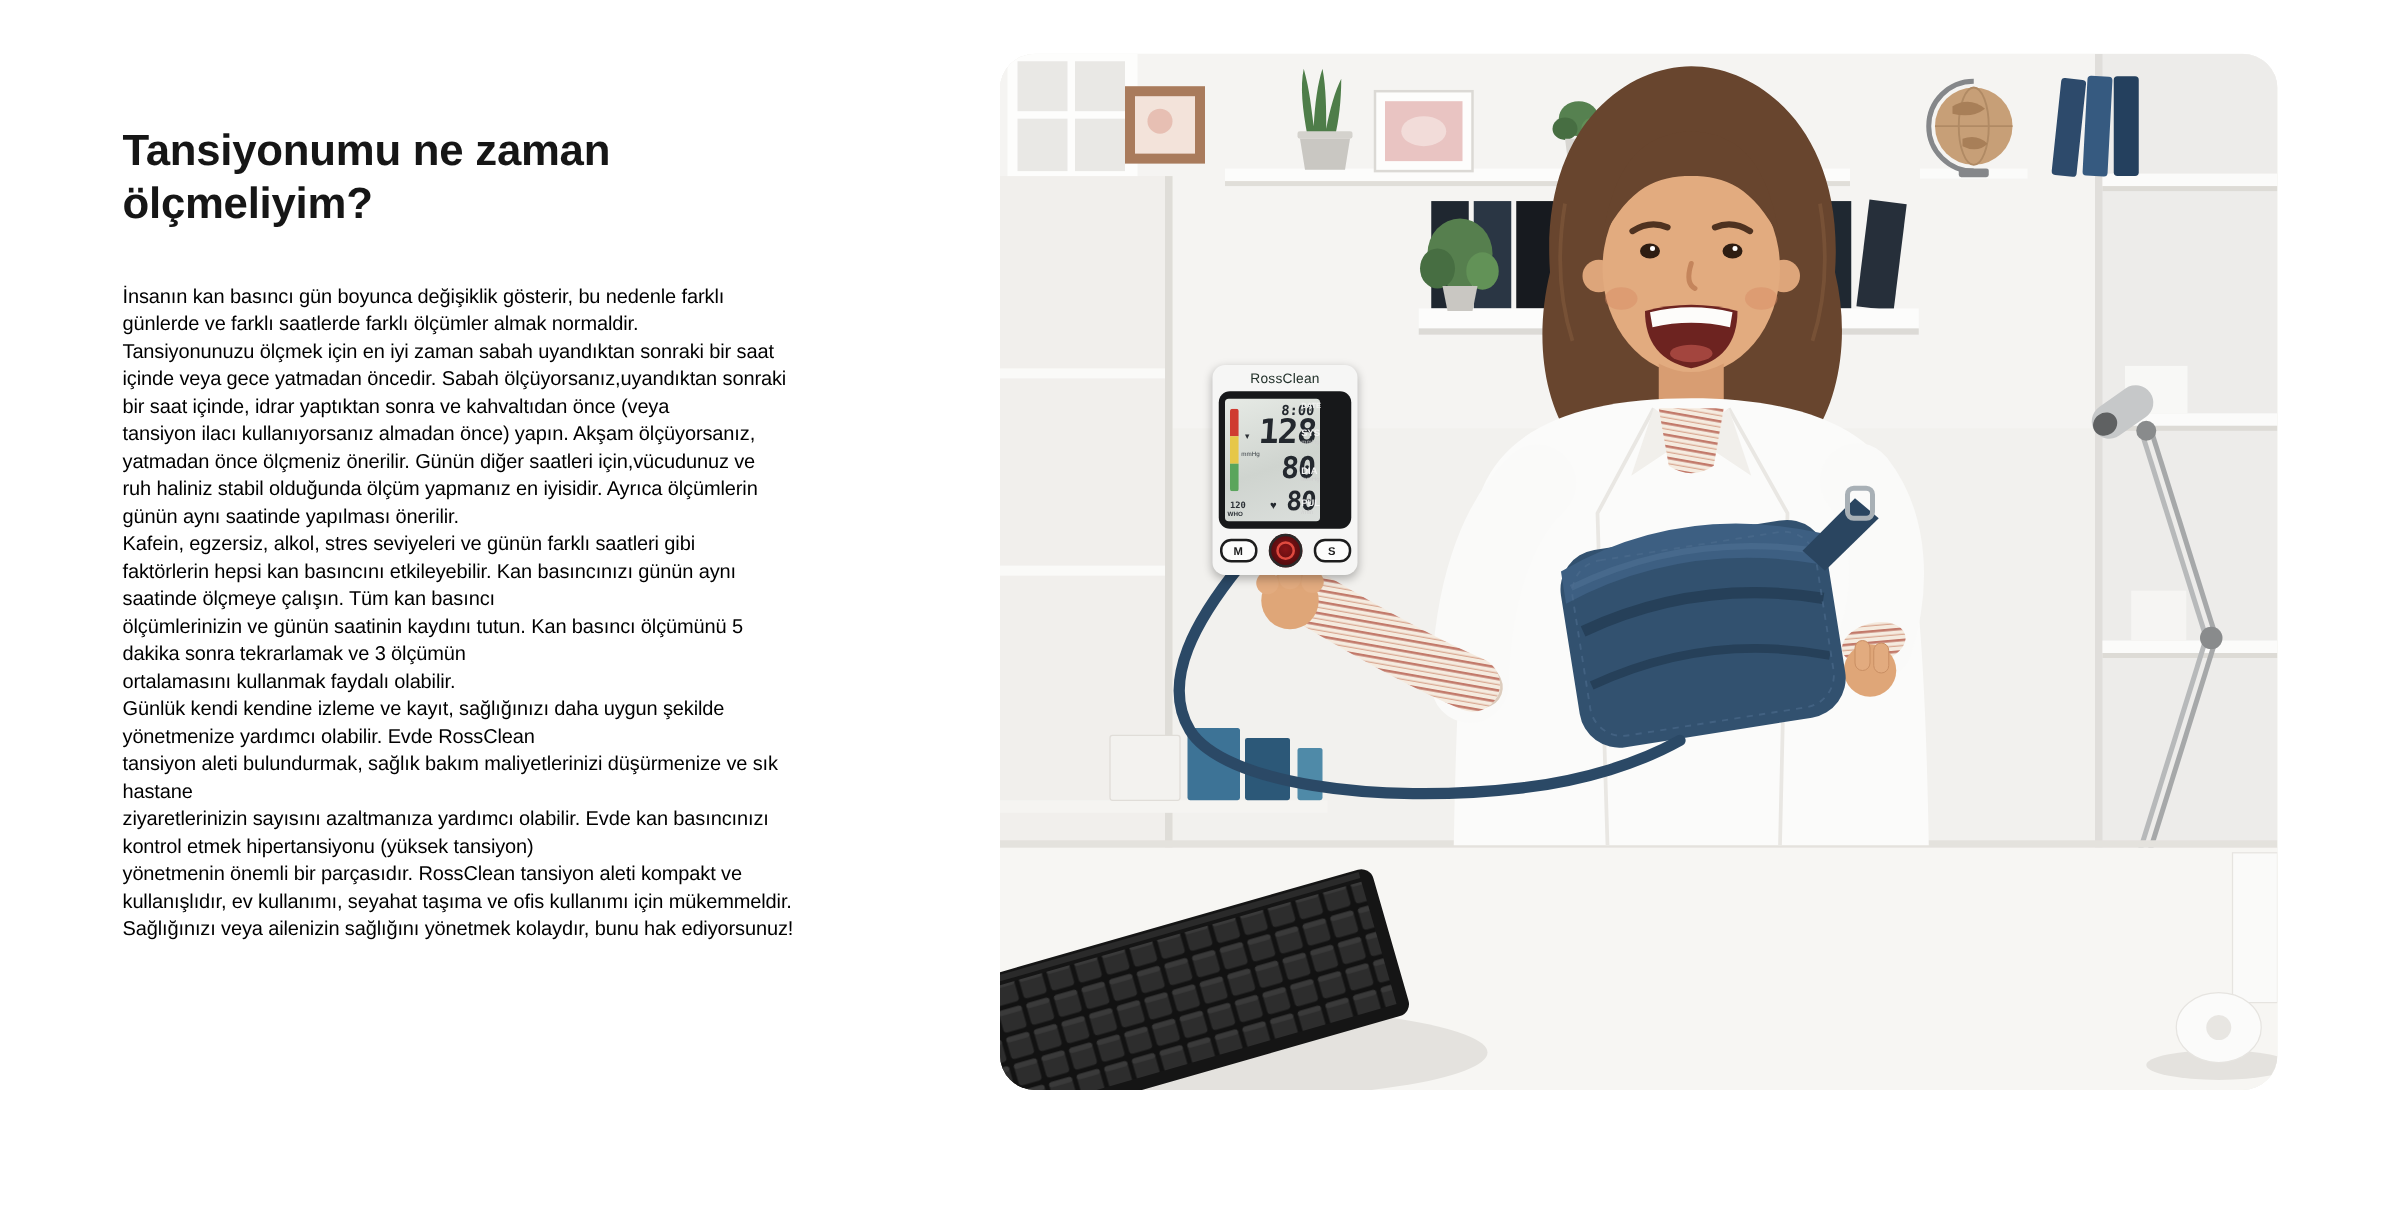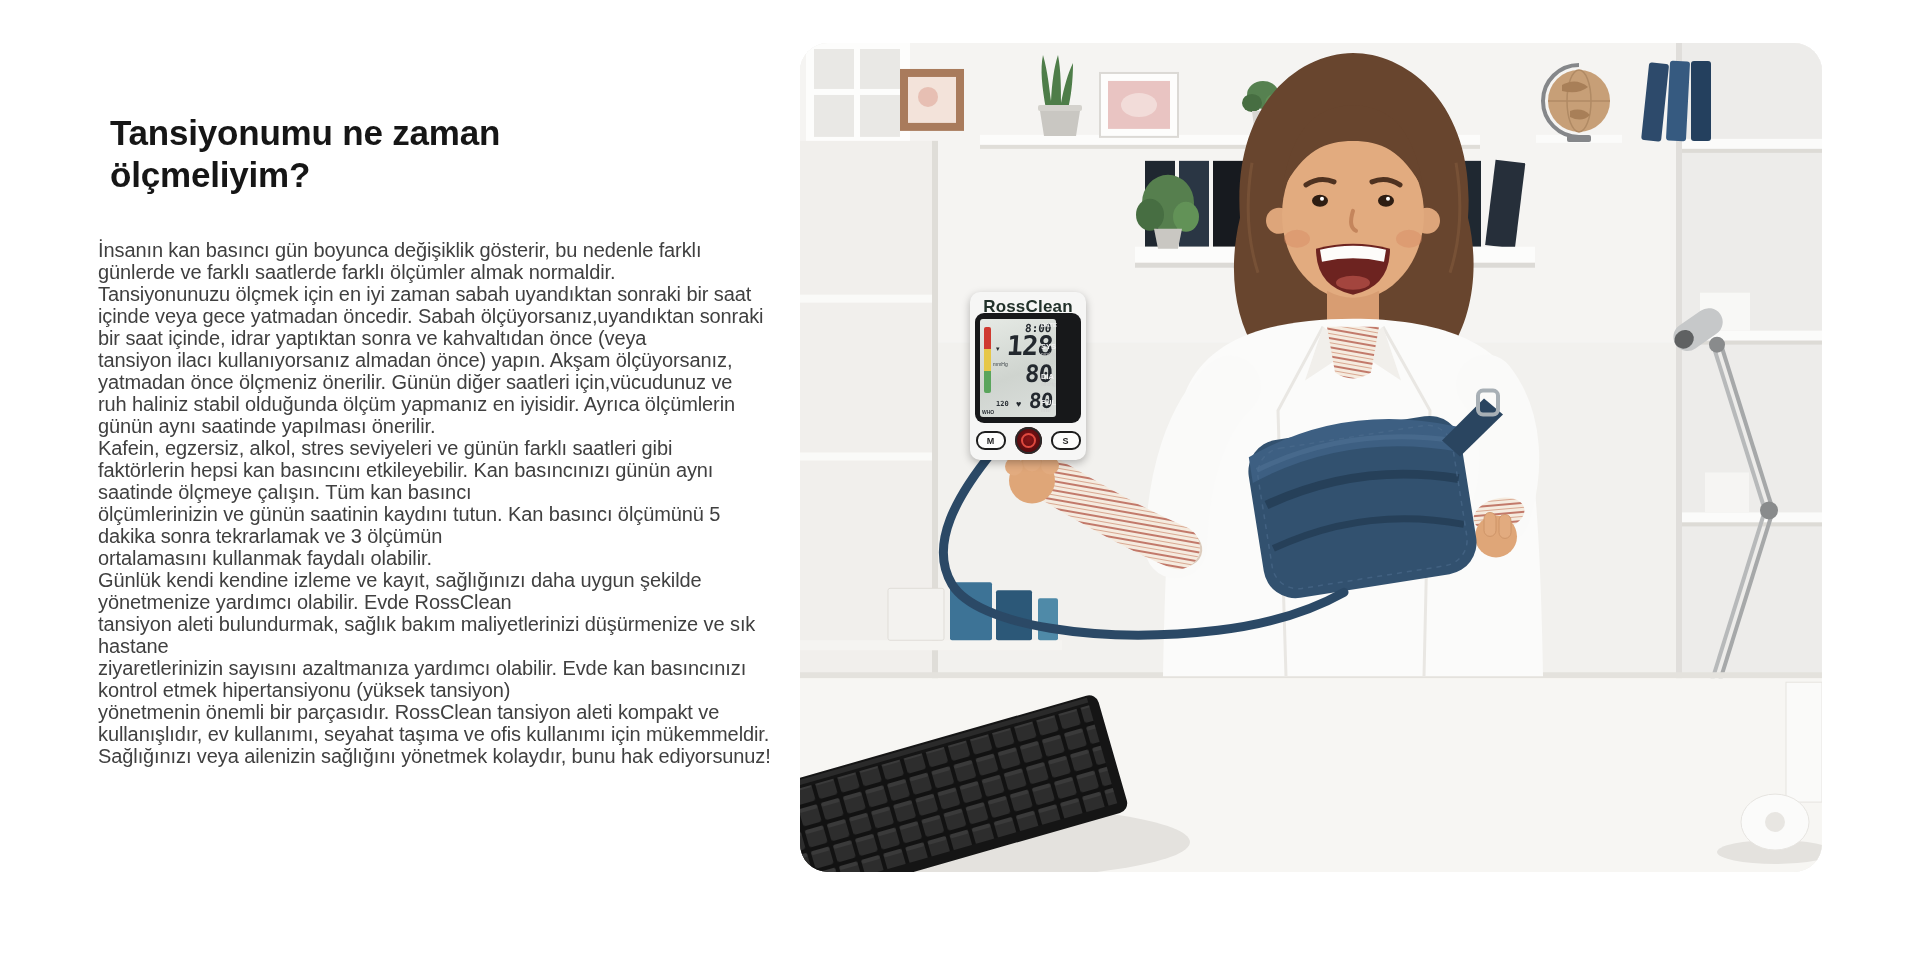--- a/index.html
+++ b/index.html
@@ -3,53 +3,53 @@
 <meta charset="utf-8">
 <style>
   html,body{margin:0;padding:0;}
   body{
     width:1920px;height:967px;position:relative;overflow:hidden;
     background:#ffffff;font-family:"Liberation Sans",sans-serif;
   }
   
   .copy{position:absolute;left:98px;top:100px;width:690px;}
   .heading{
-    margin:12px;font-size:35px;line-height:42px;font-weight:600;color:#161616;
+    margin:0;font-size:35px;line-height:42px;font-weight:600;color:#161616;
     white-space:pre-line;letter-spacing:-0.2px;
   }
   .bodytext{
-    margin:43px 0 0 0;font-size:20px;line-height:22px;color:#404040;
+    margin:43px 0 0 0;font-size:16px;line-height:22px;color:#000000;
     white-space:pre-line;letter-spacing:-0.1px;
   }
   
   .photo{
     position:absolute;left:800px;top:43px;width:1022px;height:829px;margin:0;
     border-radius:28px;overflow:hidden;background:#f2f1ee;
   }
   .photo svg{position:absolute;inset:0;width:100%;height:100%;display:block;}
   
   .bp-device{
     position:absolute;left:170px;top:249px;width:116px;height:168px;z-index:2;
     background:#f6f6f5;border-radius:10px;box-shadow:0 3px 8px rgba(0,0,0,.28);
   }
   .bp-brand{
-    text-align:center;font-size:17px;font-weight:bold;color:#22312a;
+    text-align:center;font-size:11px;font-weight:normal;color:#22312a;
     padding-top:5px;letter-spacing:.2px;
   }
   .bp-panel{position:absolute;left:5px;right:5px;top:21px;height:110px;background:#17181a;border-radius:9px;}
   .bp-lcd{
     position:absolute;left:5px;top:6px;width:76px;height:98px;border-radius:3px;
     background:linear-gradient(160deg,#e6eae5 0%,#cfd4cf 55%,#dbdfdc 100%);
   }
   .lcd-digit{font-family:"DejaVu Sans Mono",monospace;font-weight:bold;color:#23282e;transform:skewX(-4deg);}
   .lcd-time{position:absolute;top:3px;right:5px;font-size:11px;}
   .lcd-sys{position:absolute;top:11px;right:3px;font-size:27px;letter-spacing:-1px;}
   .lcd-dia{position:absolute;top:41px;right:4px;font-size:24px;letter-spacing:-1px;}
   .lcd-pul{position:absolute;top:70px;right:4px;font-size:21px;letter-spacing:-1px;}
-  .lcd-scale{position:absolute;left:16px;bottom:9px;font-size:7px;color:#2a2f35;font-family:"DejaVu Sans Mono",monospace;font-weight:bold;}
+  .lcd-scale{position:absolute;left:4px;bottom:9px;font-size:7px;color:#2a2f35;font-family:"DejaVu Sans Mono",monospace;font-weight:bold;}
   .heart-icon{position:absolute;left:36px;bottom:8px;font-size:9px;color:#23282e;}
   .drop-icon{position:absolute;left:16px;top:26px;font-size:7px;color:#2a2f35;}
   .lcd-unit{position:absolute;left:13px;top:42px;font-size:5px;color:#3a4046;}
   .who-bar{position:absolute;left:4px;top:8px;width:7px;height:66px;display:flex;flex-direction:column;border-radius:2px;overflow:hidden;}
   .seg{flex:1}
   .seg.red{background:#cf3a30}.seg.yel{background:#e6c748}.seg.grn{background:#5aa55c}
   .who-label{position:absolute;left:2px;bottom:2px;font-size:5px;font-weight:bold;color:#2a2f35;}
   .bp-side{position:absolute;right:18px;top:6px;width:23px;height:98px;color:#f2f2f2;}
   .side-date{position:absolute;top:3px;left:1px;font-size:6px;font-weight:bold;}
   .side-grp{position:absolute;left:1px;}

